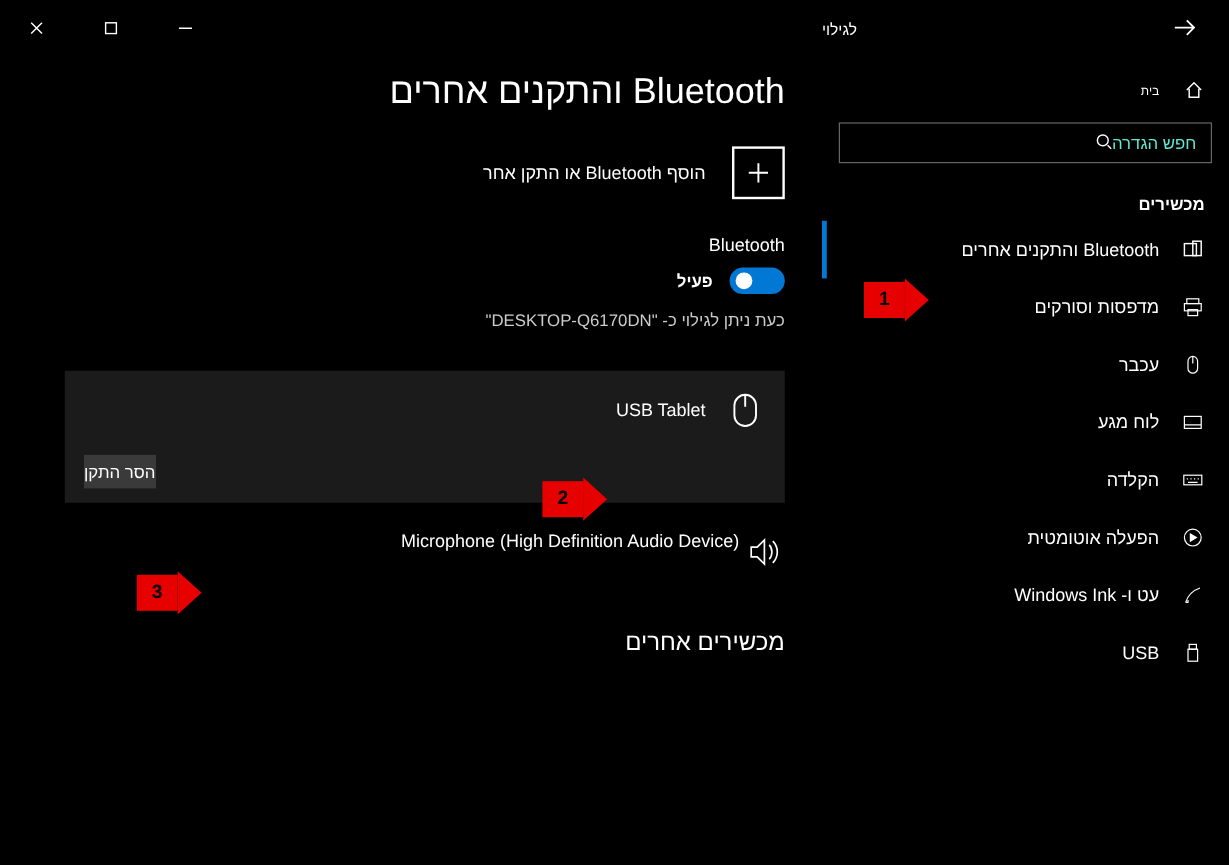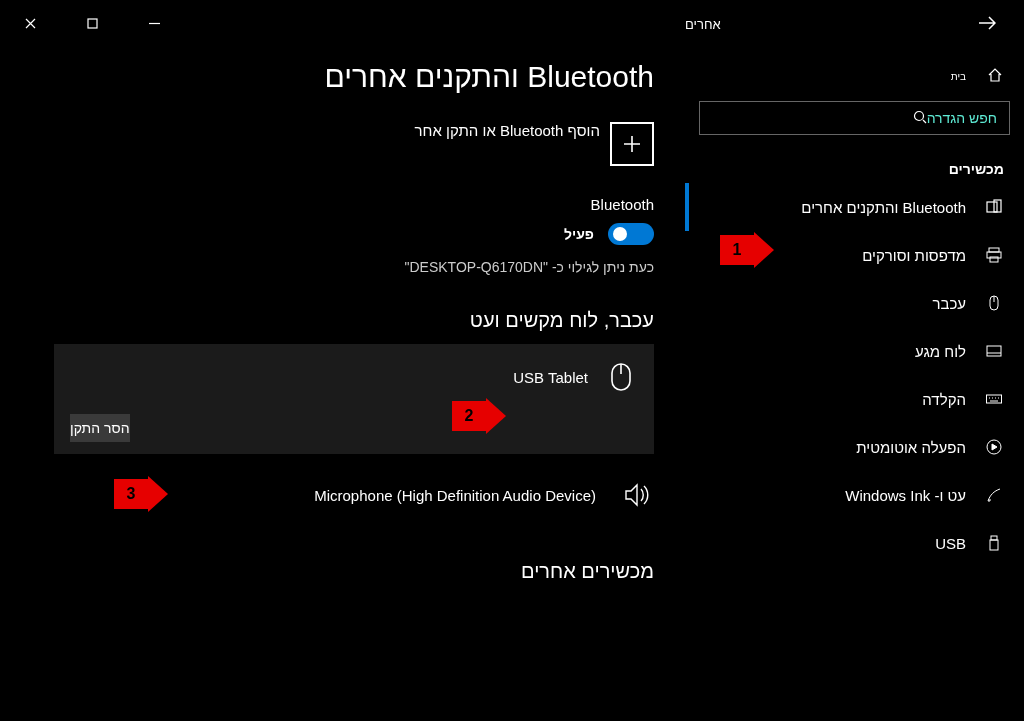--- a/index.html
+++ b/index.html
@@ -21,36 +21,36 @@
   .nav li { display: flex; align-items: center; gap: 18px; padding: 14px 20px 14px 0; font-size: 15px; cursor: pointer; position: relative; }
   .nav li .nicon { width: 20px; height: 20px; display: inline-flex; align-items: center; justify-content: center; font-size: 16px; }
   .nav li.active::before { content: ""; position: absolute; left: 0; top: 0; bottom: 0; width: 4px; background: #0078d4; }
 
   
   .main { flex: 1; height: 100%; background: #000; position: relative; }
   .titlebar { position: absolute; top: 0; left: 0; display: flex; gap: 22px; padding: 8px 10px; direction: ltr; }
   .titlebar .tb { width: 40px; height: 30px; display: flex; align-items: center; justify-content: center; font-size: 13px; color: #ccc; cursor: pointer; }
   .content { padding: 60px 30px 0 30px; max-width: 660px; margin-right: 0; }
   h1.page-title { font-size: 30px; font-weight: 400; margin-bottom: 28px; }
-  .add-row { display: flex; gap: 10px; margin-bottom: 30px; }
+  .add-row { display: flex; align-items: center; gap: 22px; margin-bottom: 30px; }
   .add-btn { width: 44px; height: 44px; border: 2px solid #fff; display: flex; align-items: center; justify-content: center; font-size: 24px; cursor: pointer; }
   .add-label { font-size: 15px; }
   .sub-h { font-size: 15px; font-weight: 400; margin-top: 6px; }
   .toggle-row { display: flex; align-items: center; gap: 14px; margin: 10px 0 14px 0; font-weight: bold; }
   .toggle { width: 46px; height: 22px; border-radius: 11px; background: #0078d4; position: relative; cursor: pointer; }
   .toggle .knob { position: absolute; width: 14px; height: 14px; background: #fff; border-radius: 50%; top: 4px; left: 5px; }
   .toggle-label { font-size: 14px; }
   .disco { font-size: 14px; color: #ccc; margin-bottom: 34px; }
   .group-h { font-size: 20px; font-weight: 400; margin: 10px 0 12px 0; }
   .device-card { background: #1b1b1b; padding: 10px 16px 54px 16px; margin-bottom: 18px; position: relative; }
   .device-row { display: flex; align-items: center; gap: 16px; padding: 6px 0; }
   .dicon { width: 34px; height: 34px; display: flex; align-items: center; justify-content: center; }
   .dname { font-size: 15px; }
   .remove-btn { position: absolute; bottom: 12px; left: 16px; background: #3a3a3a; padding: 6px 0; font-size: 14px; cursor: pointer; }
-  .audio-row { display: flex; align-items: center; gap: 24px; padding: 6px 0; }
+  .audio-row { display: flex; align-items: flex-start; gap: 4px; padding: 6px 0; }
 
   
   .callout { position: absolute; display: flex; align-items: center; direction: ltr; pointer-events: none; }
   .callout .shaft { width: 34px; height: 30px; background: #e60000; display: flex; align-items: center; justify-content: center; color: #000; font-weight: 700; font-size: 16px; }
   .callout::after { content: ""; width: 0; height: 0; border-top: 18px solid transparent; border-bottom: 18px solid transparent; border-left: 20px solid #e60000; }
   #co1 { top: 232px; left: 720px; }
   #co2 { top: 398px; left: 452px; }
   #co3 { top: 476px; left: 114px; }
 
   
@@ -61,21 +61,21 @@
 
 <div class="app">
 
   <aside class="sidebar">
     <div class="sidebar-header">
       <span class="back">
         <svg width="18" height="14" viewBox="0 0 18 14">
             <path d="M1 7h16M11 1l6 6-6 6" stroke-width="1.5"></path>
           </svg>
       </span>
-      <span>אחרים</span>
+      <span>לגילוי</span>
     </div>
 
     <div class="sidebar-home">
       <span class="hicon">
         <svg width="16" height="16" viewBox="0 0 16 16">
             <path d="M2 8l6-6 6 6M4 7v7h8V7" stroke-width="1.2"></path>
           </svg>
       </span>
       <span>בית</span>
     </div>
@@ -208,21 +208,20 @@
 
       <div class="sub-h">Bluetooth</div>
       <div class="toggle-row">
         <div class="toggle">
             <div class="knob"></div>
           </div>
         <div class="toggle-label">פעיל</div>
       </div>
       <div class="disco">כעת ניתן לגילוי כ- "DESKTOP-Q6170DN"</div>
 
-      <div class="group-h">עכבר, לוח מקשים ועט</div>
       <div class="device-card">
         <div class="device-row">
           <span class="dicon">
             <svg width="24" height="30" viewBox="0 0 24 30">
                 <rect x="3" y="2" width="18" height="26" rx="9" stroke-width="1.6"></rect>
                 <line x1="12" y1="2" x2="12" y2="12" stroke-width="1.6"></line>
               </svg>
           </span>
           <span class="dname">USB Tablet</span>
         </div>

